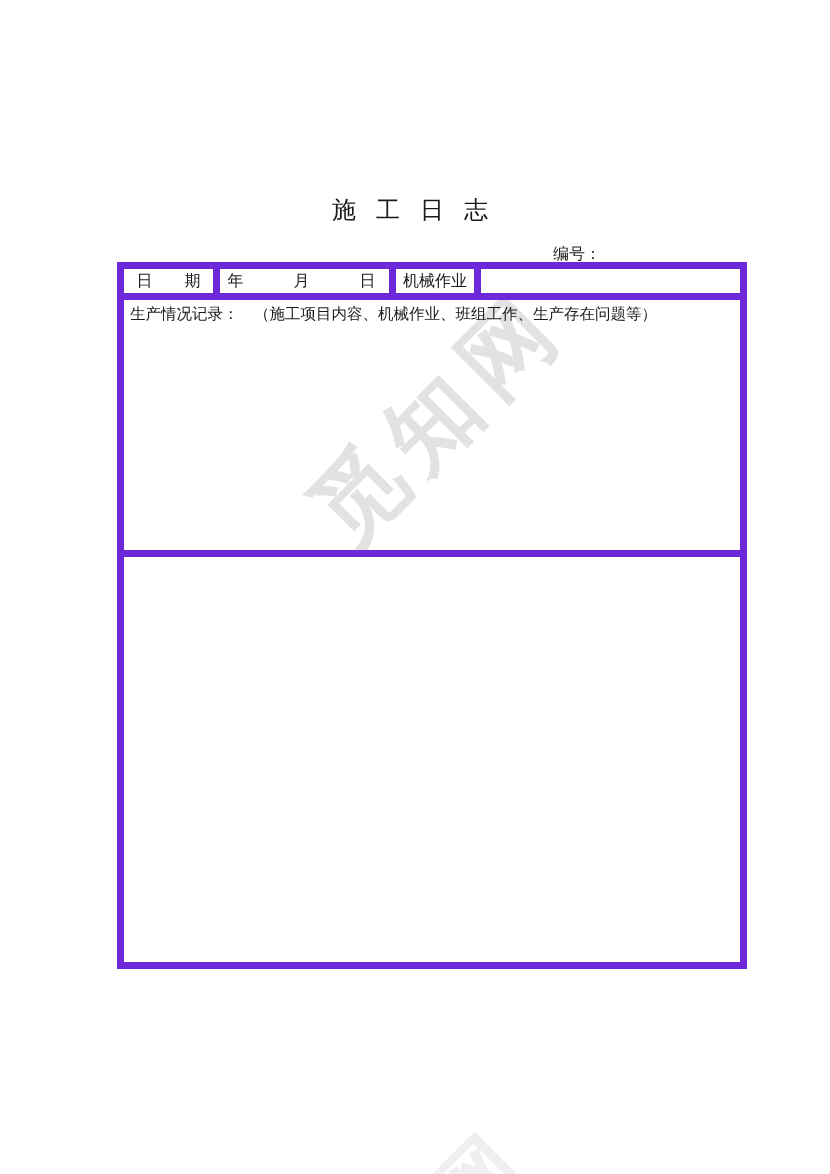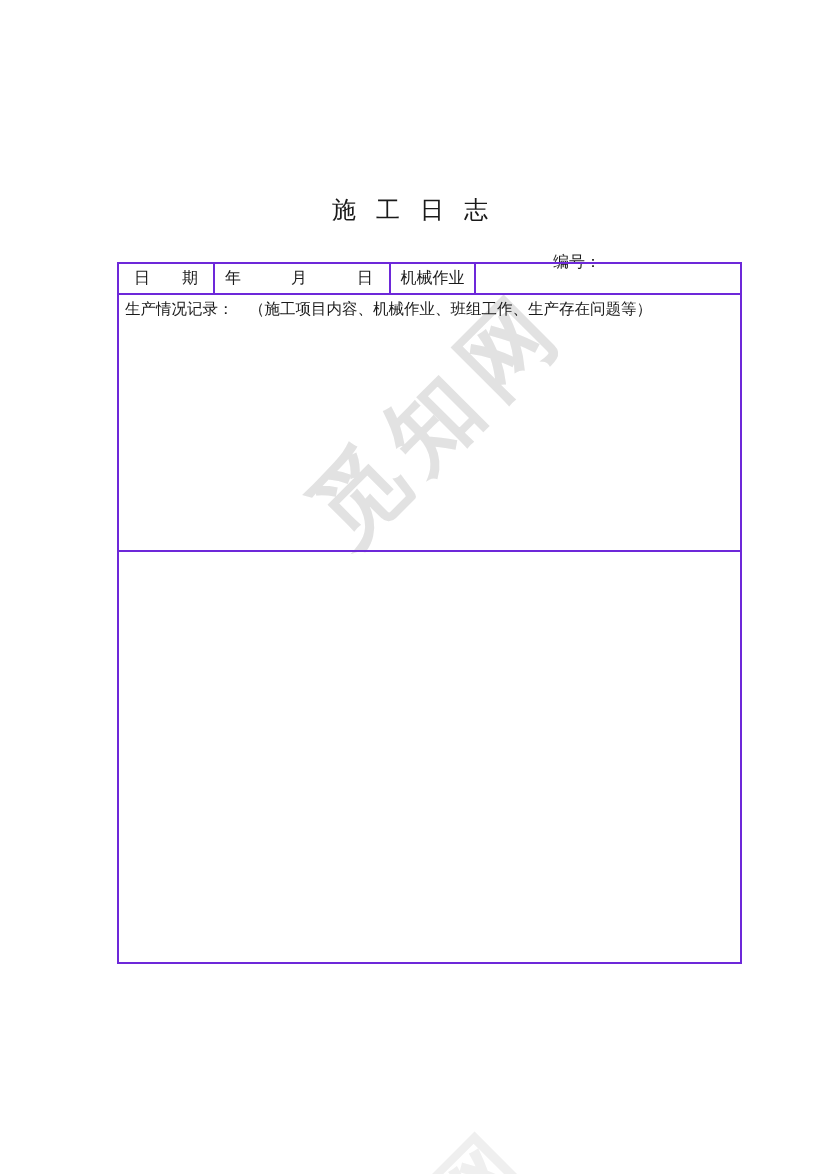--- a/index.html
+++ b/index.html
@@ -41,35 +41,35 @@
     top:194px;left:0;width:100%;
     text-align:center;
     font-size:24px;
     letter-spacing:20px;
     padding-left:10px;
     box-sizing:border-box;
     white-space:nowrap;
   }
   .serial{
     position:absolute;
-    top:252px;left:553px;
+    top:244px;left:553px;
     font-size:16px;
   }
   table.log{
     position:absolute;
     top:262px;left:117px;
     width:625px;
     border-collapse:collapse;
     table-layout:fixed;
     background:transparent;
     border:1px solid #2b2b2b;
     border-bottom:2px solid #8f8f8f;
   }
   table.log td{
-    border:2px solid #6d28d9;
+    border:7px solid #6d28d9;
     font-size:16px;
     padding:0 4px;
     text-align:center;
     vertical-align:middle;
     white-space:nowrap;
     background:transparent;
     overflow:hidden;
     margin-top:9px;
   }
   table.log td.section{

